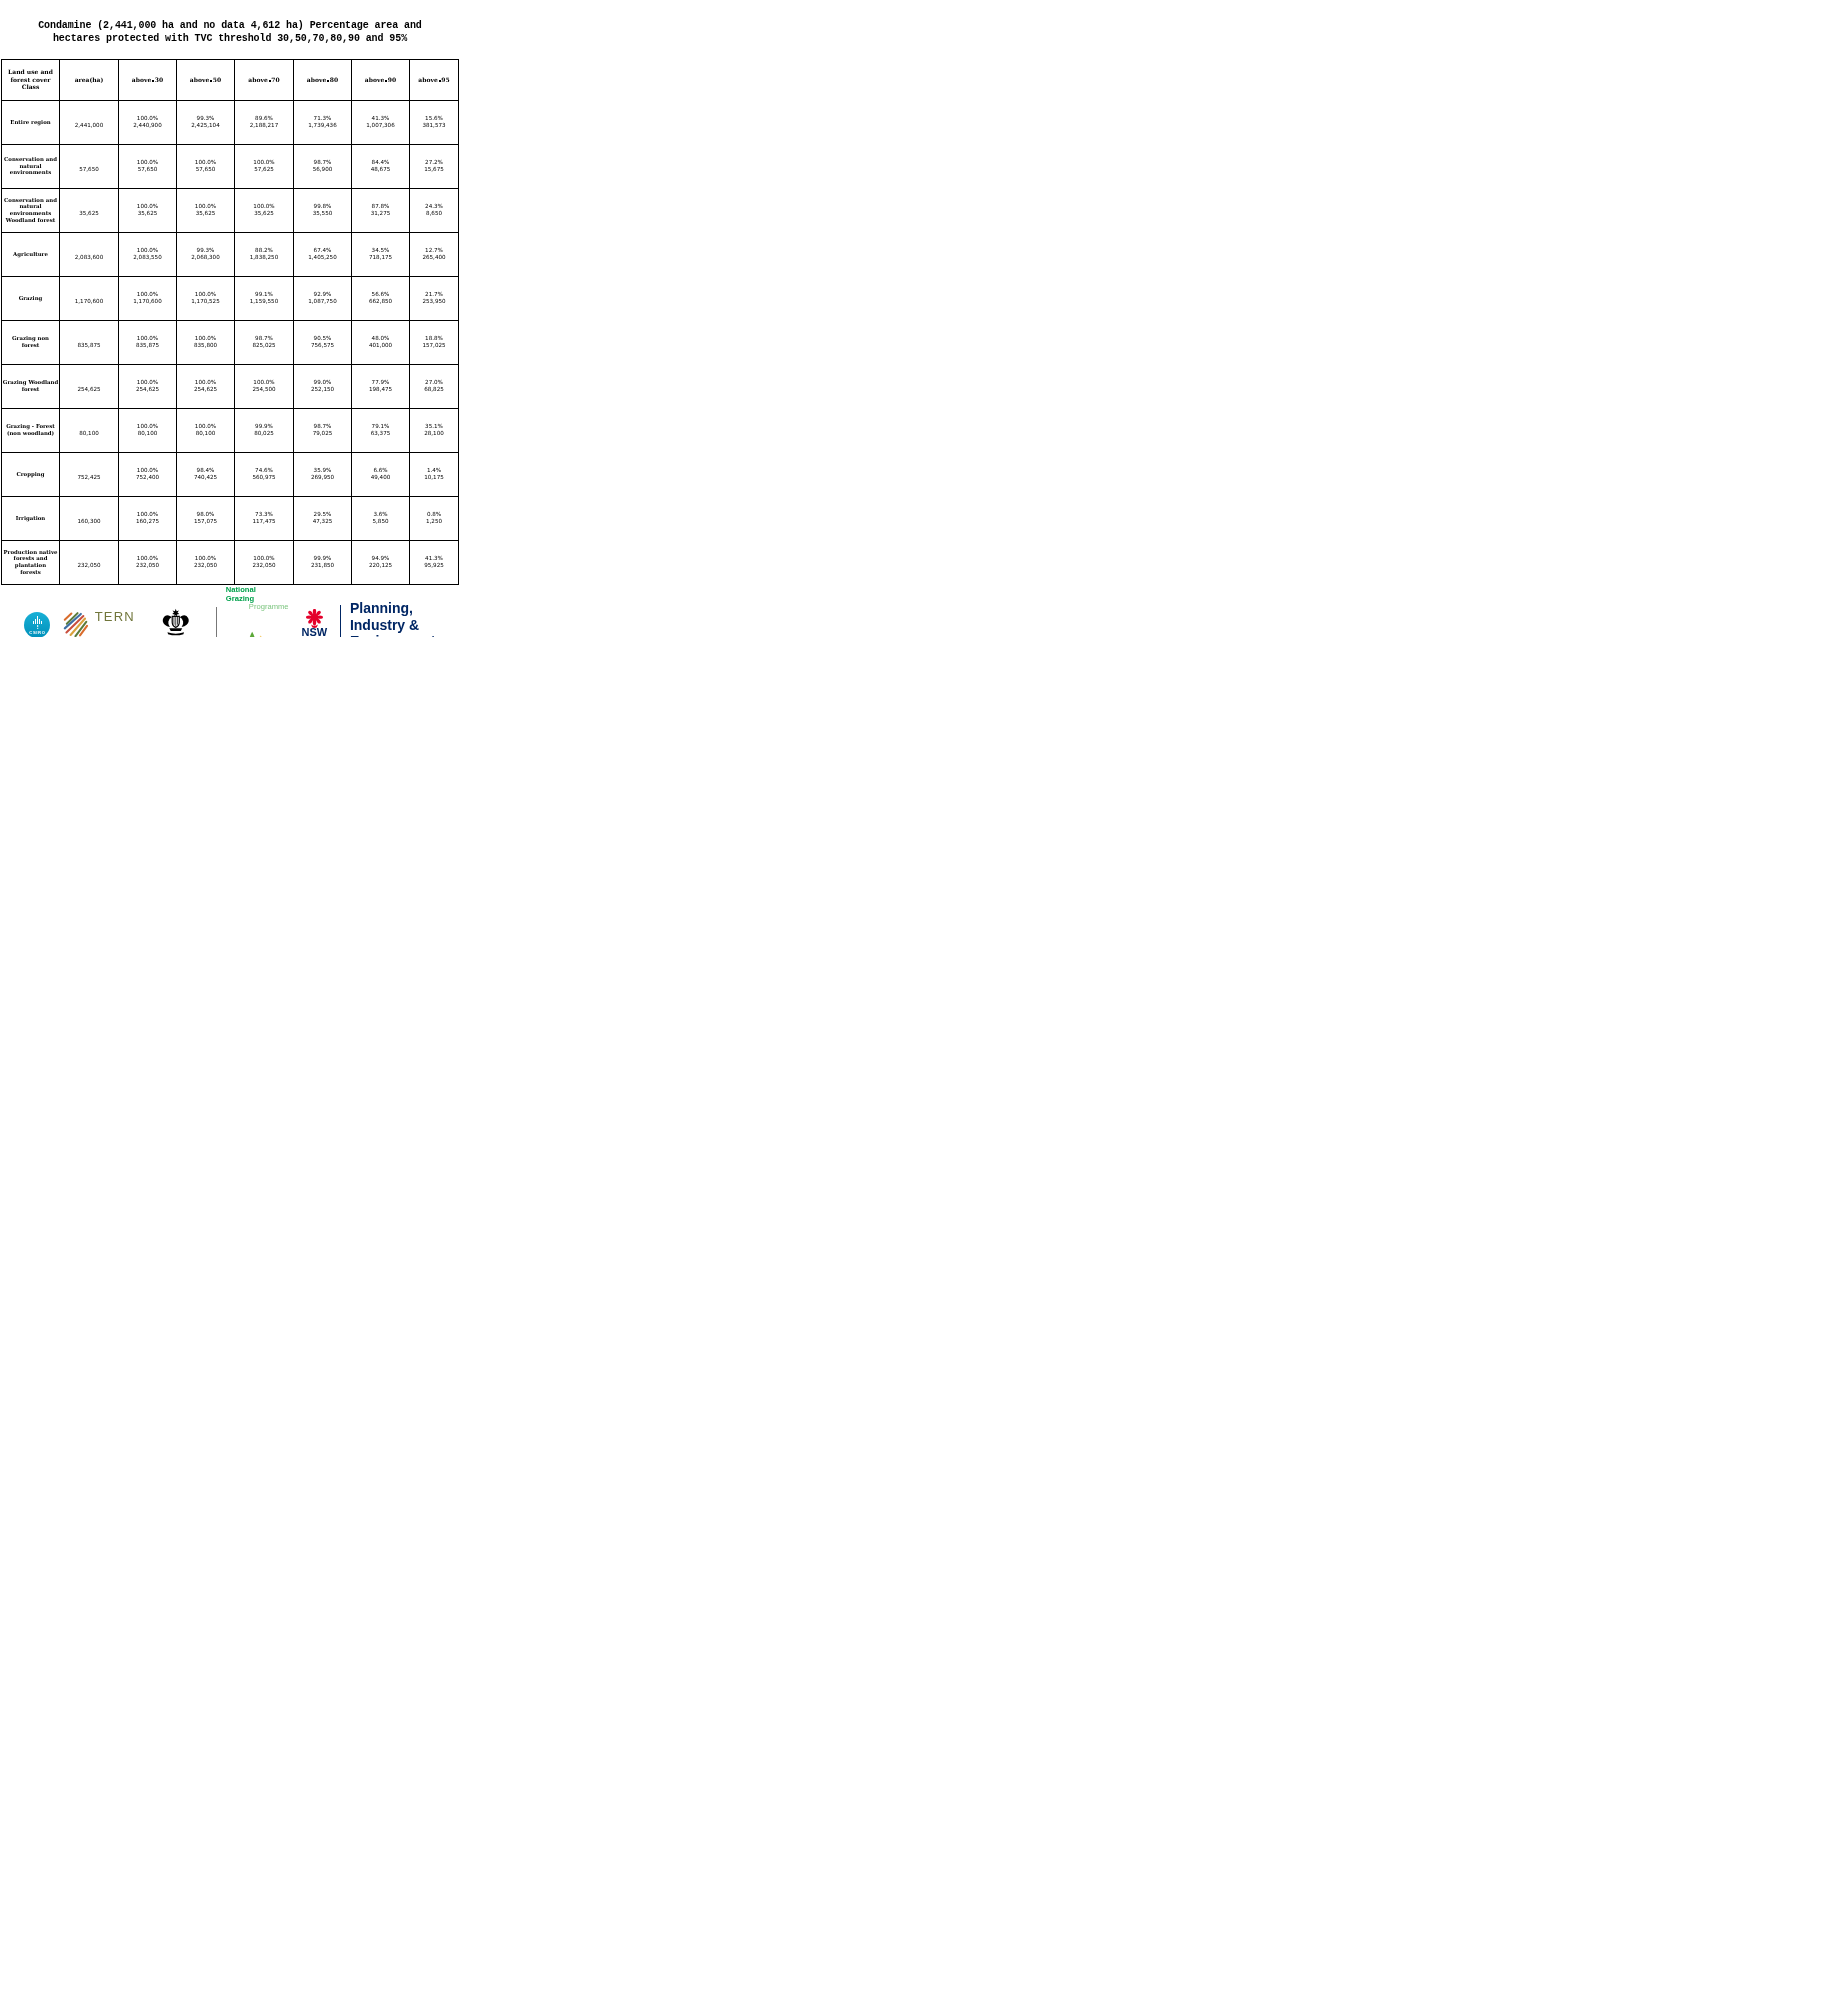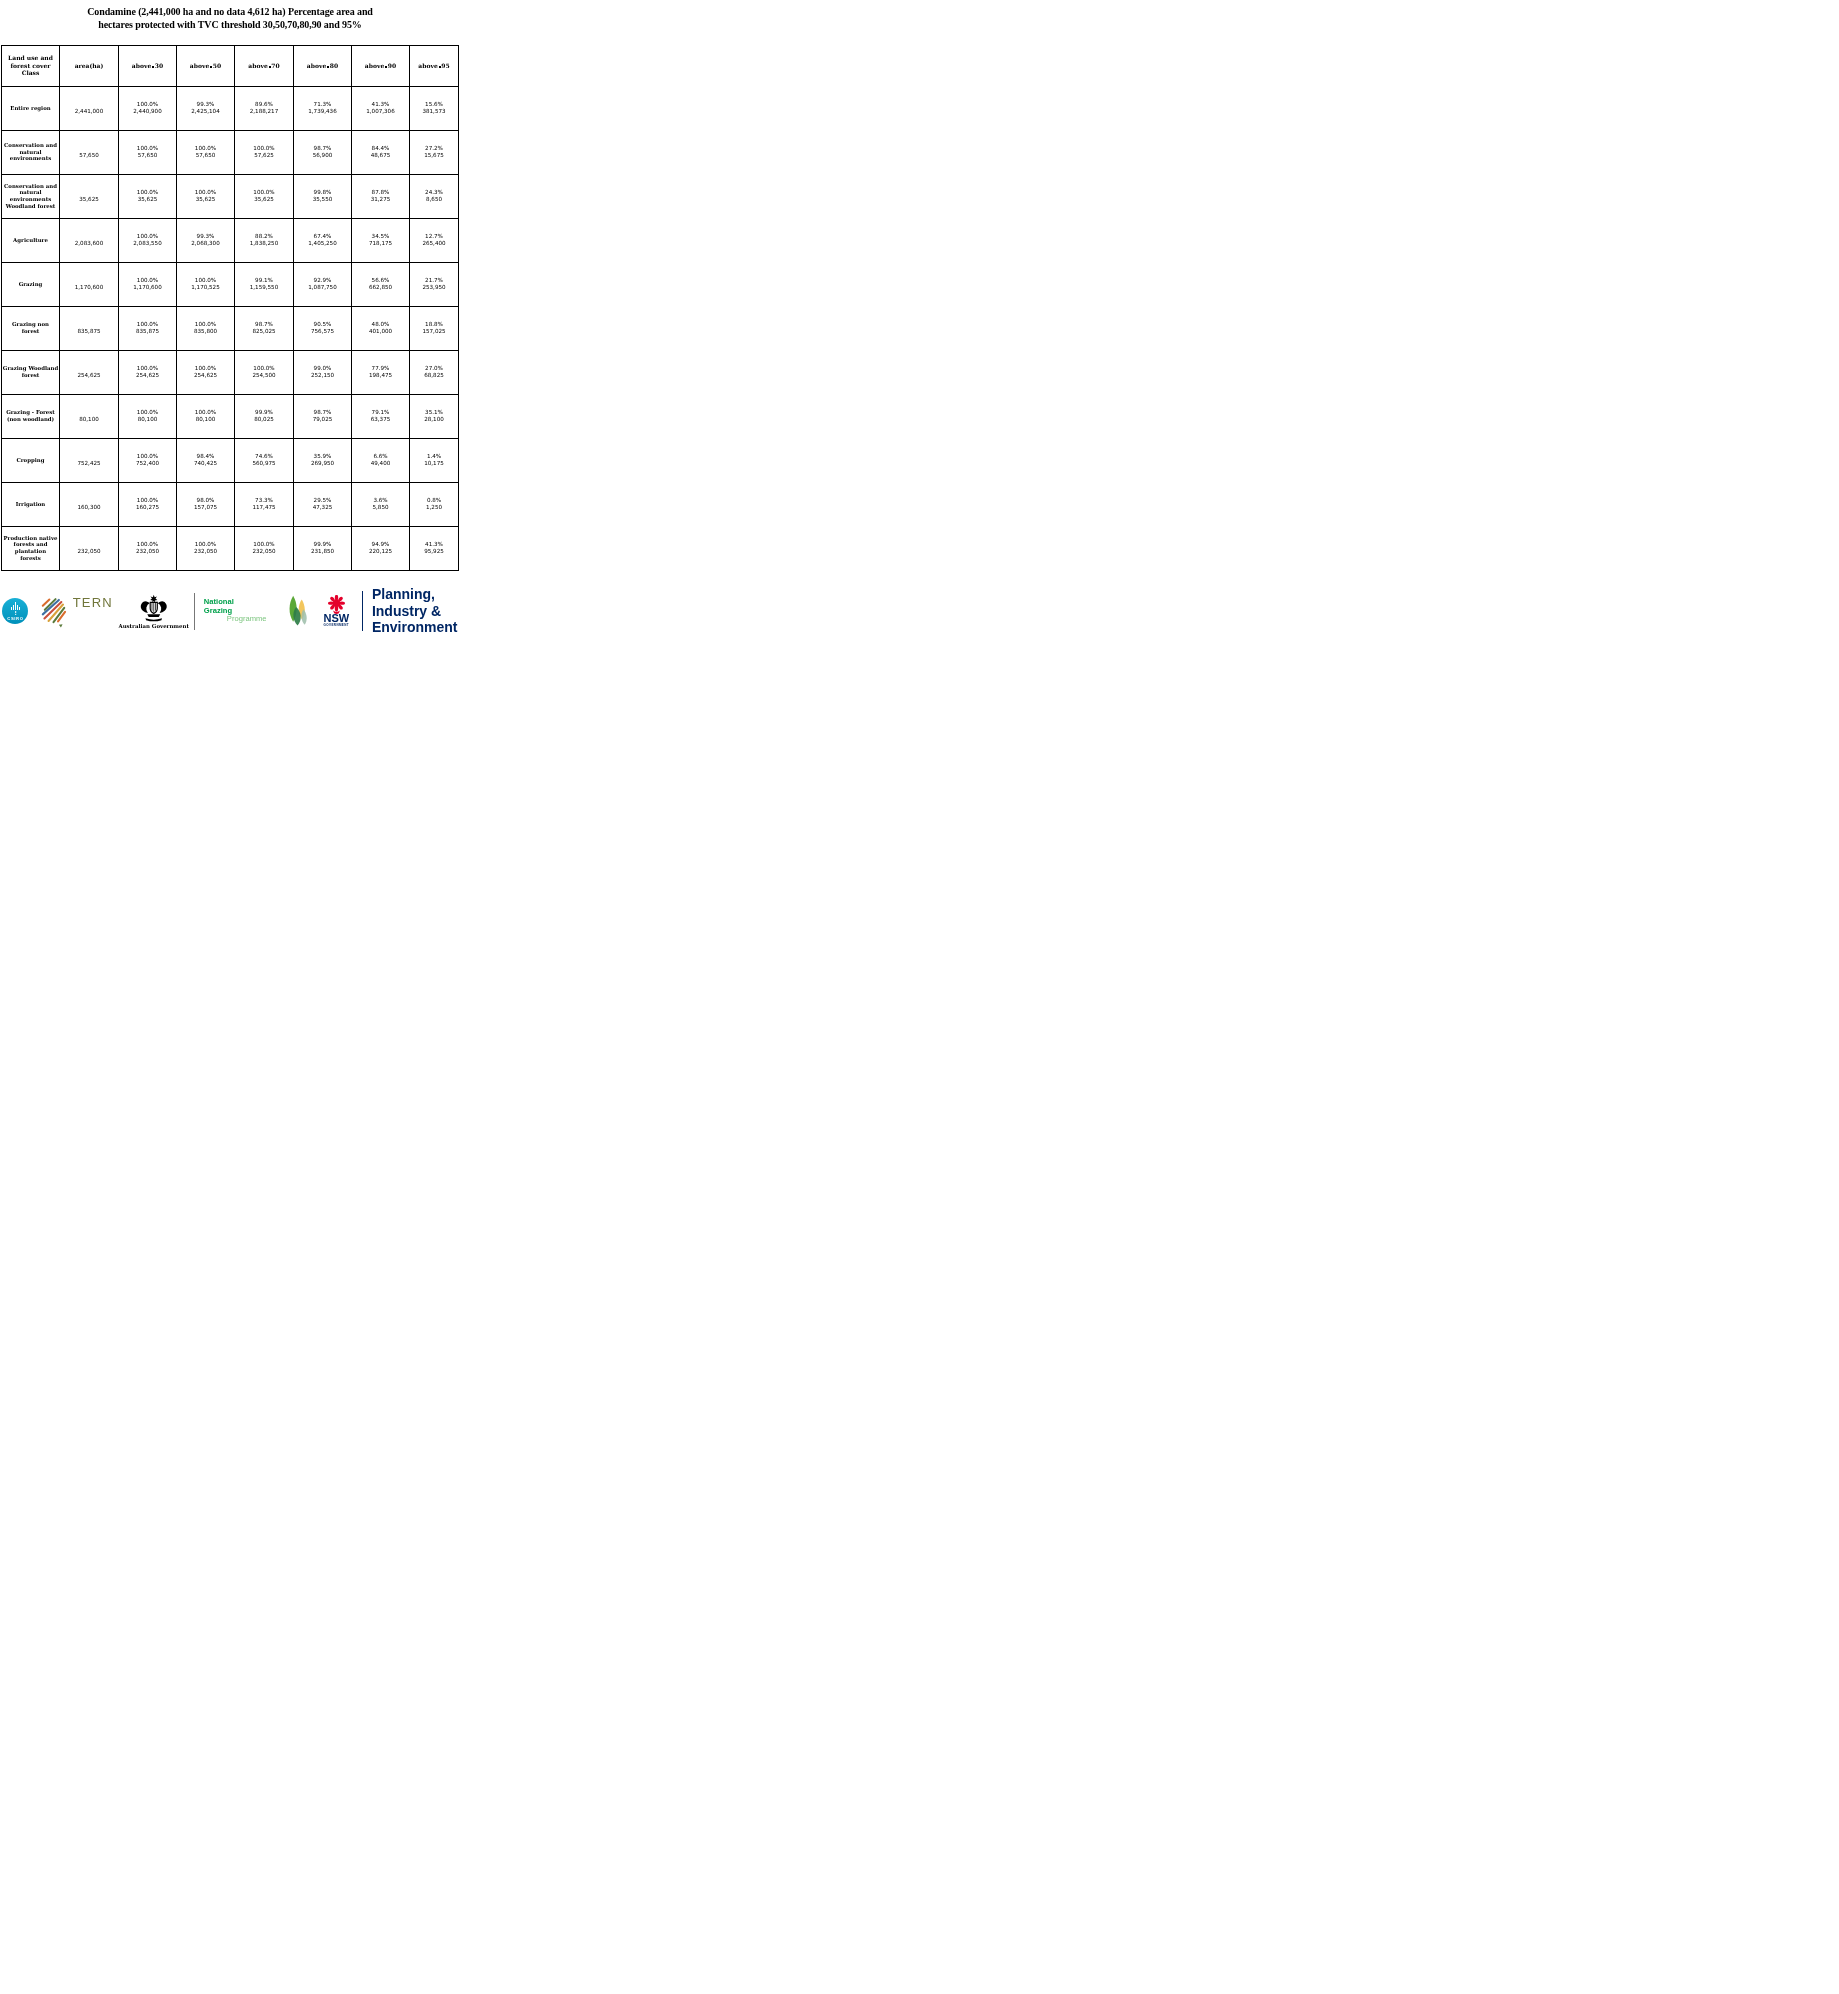--- a/index.html
+++ b/index.html
@@ -1,21 +1,21 @@
 <!DOCTYPE html>
 <html style="font-size:6.4px"><head>
 <meta charset="utf-8">
 <style>
   html,body{margin:0;padding:0;background:#fff;}
   body{width:460px;height:637px;font-family:"DejaVu Sans",sans-serif;color:#000;overflow:hidden;}
 
   .title{
-    margin-top:5px;
+    margin-top:19px;
     text-align:center;
-    font-family:Liberation Serif, serif;
+    font-family:Liberation Mono, monospace;
     font-weight:bold;
     font-size:10px;
     line-height:1.3;
     letter-spacing:-0.1px;
     white-space:pre-line;
   }
 
   table.data{
     border-collapse:collapse;
     table-layout:fixed;
@@ -78,21 +78,21 @@
   }
   .csiro-bars{display:flex;align-items:flex-end;gap:0.8px;height:8.8px;margin-bottom:0.8px;}
   .csiro-bars i{display:block;width:1px;background:#fff;}
   .csiro-name{color:#fff;font-family:"Liberation Sans",sans-serif;font-weight:bold;font-size:4.2px;letter-spacing:0.6px;margin-top:0.4px;}
   .tern{flex-direction:row;gap:2.4px;align-items:flex-start;}
   .tern-name{font-family:"Liberation Sans",sans-serif;font-size:13px;color:#71763B;letter-spacing:1.2px;font-weight:500;}
   .ausgov{width:64px;}
   .ausgov-name{font-family:"DejaVu Serif","Liberation Serif",serif;font-weight:bold;font-size:5.4px;margin-top:0.8px;white-space:nowrap;}
   .vsep{width:0.6px;height:37px;background:#777;}
   .vsep-navy{width:1px;height:40px;background:#002664;}
-  .landcare{flex-direction:row;gap:18px;}
+  .landcare{flex-direction:column;gap:18px;}
   .landcare-text{font-family:"Liberation Sans",sans-serif;font-weight:bold;font-size:7.6px;line-height:8.4px;color:#00A14B;text-align:left;}
   .landcare-text .light{color:#7CC57F;font-weight:normal;margin-left:23px;}
   .nsw{width:34px;}
   .nsw-name{font-family:"Liberation Sans",sans-serif;font-weight:bold;font-size:11px;line-height:8.8px;color:#002664;}
   .nsw-sub{font-family:"Liberation Sans",sans-serif;font-weight:bold;font-size:3px;letter-spacing:0.4px;color:#002664;margin-top:0.4px;}
   .dept{
     font-family:"Liberation Sans",sans-serif;
     font-weight:bold;
     font-size:14px;
     line-height:1.18;

